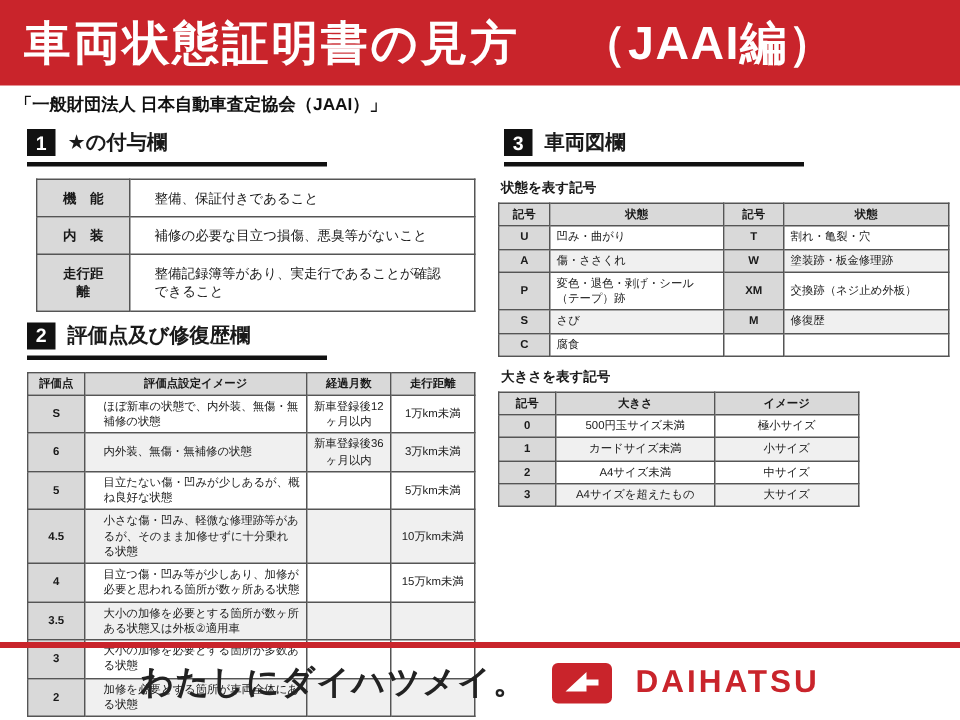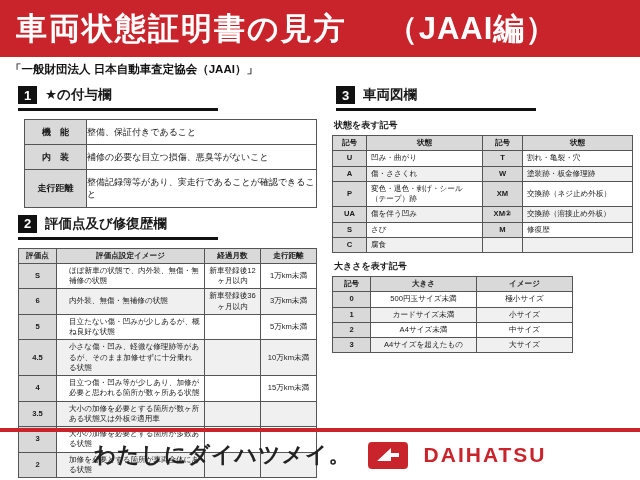--- a/index.html
+++ b/index.html
@@ -38,21 +38,21 @@
   td,th{
     border:1px solid #555;padding:2px 4px;
     font-size:7.6px;line-height:1.35;text-align:center;
     overflow:hidden;word-break:break-all;
   }
   th{background:var(--cell-head);font-weight:bold;}
   td.key{background:var(--cell-head);font-weight:bold;}
   table.stripe tbody tr:nth-child(even) td:not(.key){background:#f0f0f0;}
   
   .t1{width:292px;margin-left:10px;}
-  .t1 td{font-size:9px;padding:6px 0;}
+  .t1 td{font-size:9px;padding:6px 16px;}
   .t1 td:nth-child(2){text-align:left;margin-top:12px;}
   
   .t2{width:298px;margin-left:4px;}
   .t2 td:nth-child(2){text-align:left;padding-left:12px;}
   
   .t3{width:300px;}
   .t3 td:nth-child(2),.t3 td:nth-child(4){text-align:left;}
   
   .t4{width:240px;}
   .tbl-label{font-weight:bold;font-size:9px;margin:7px 0 3px 2px;}
@@ -214,26 +214,20 @@
             <td class="key">A</td>
             <td>傷・ささくれ</td>
             <td class="key">W</td>
             <td>塗装跡・板金修理跡</td>
           </tr>
           <tr>
             <td class="key">P</td>
             <td>変色・退色・剥げ・シール（テープ）跡</td>
             <td class="key">XM</td>
             <td>交換跡（ネジ止め外板）</td>
-          </tr>
-          <tr>
-            <td class="key">UA</td>
-            <td>傷を伴う凹み</td>
-            <td class="key">XM②</td>
-            <td>交換跡（溶接止め外板）</td>
           </tr>
           <tr>
             <td class="key">S</td>
             <td>さび</td>
             <td class="key">M</td>
             <td>修復歴</td>
           </tr>
           <tr>
             <td class="key">C</td>
             <td>腐食</td>

